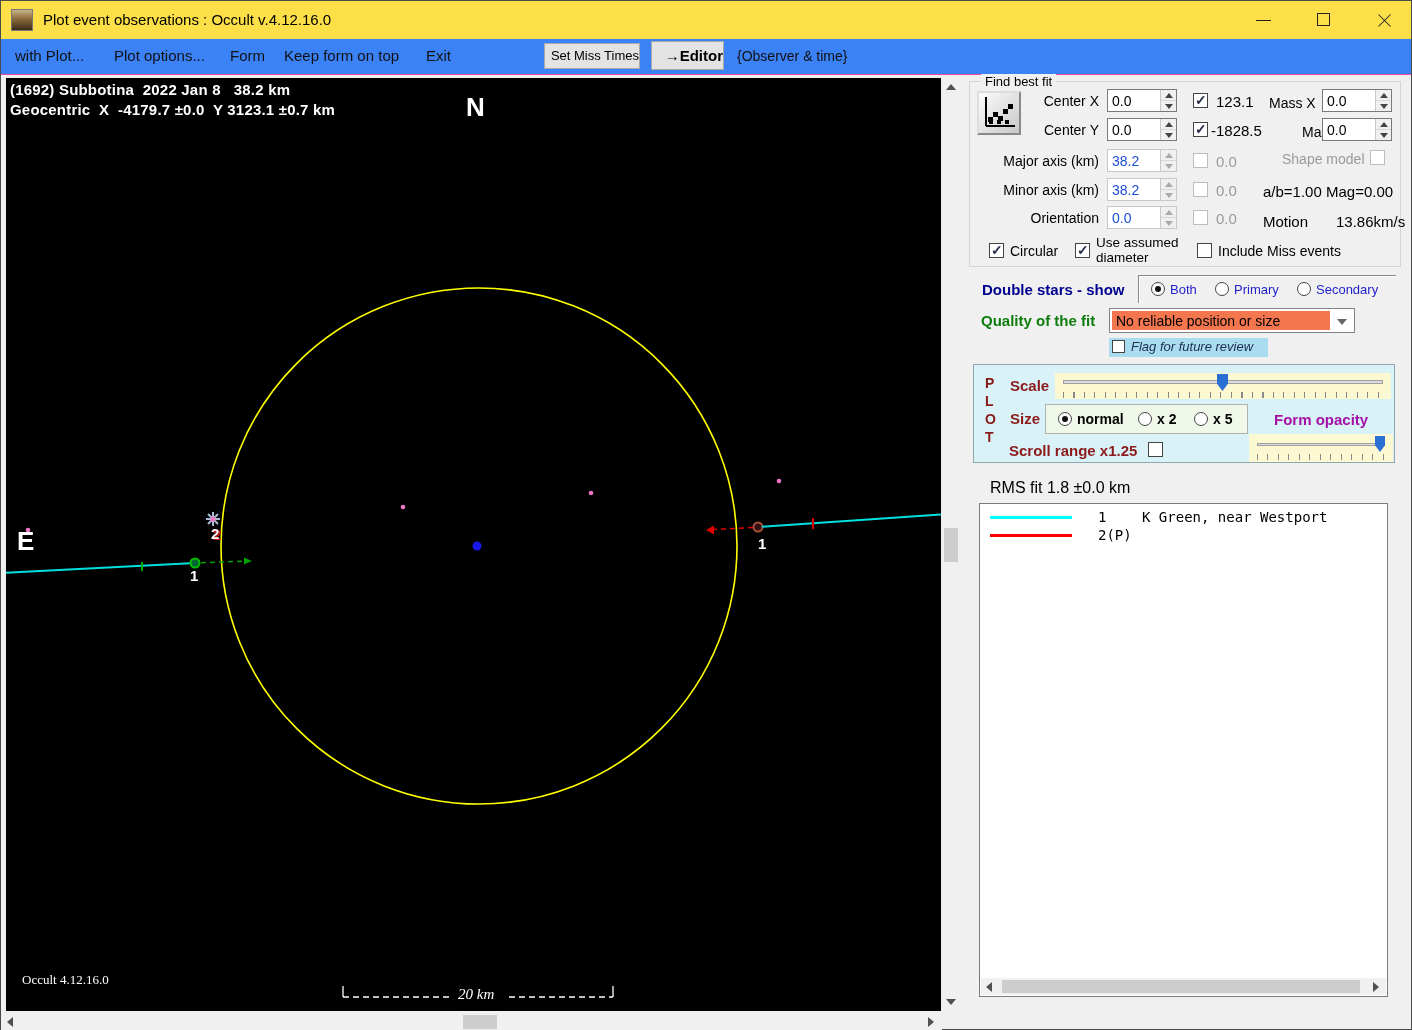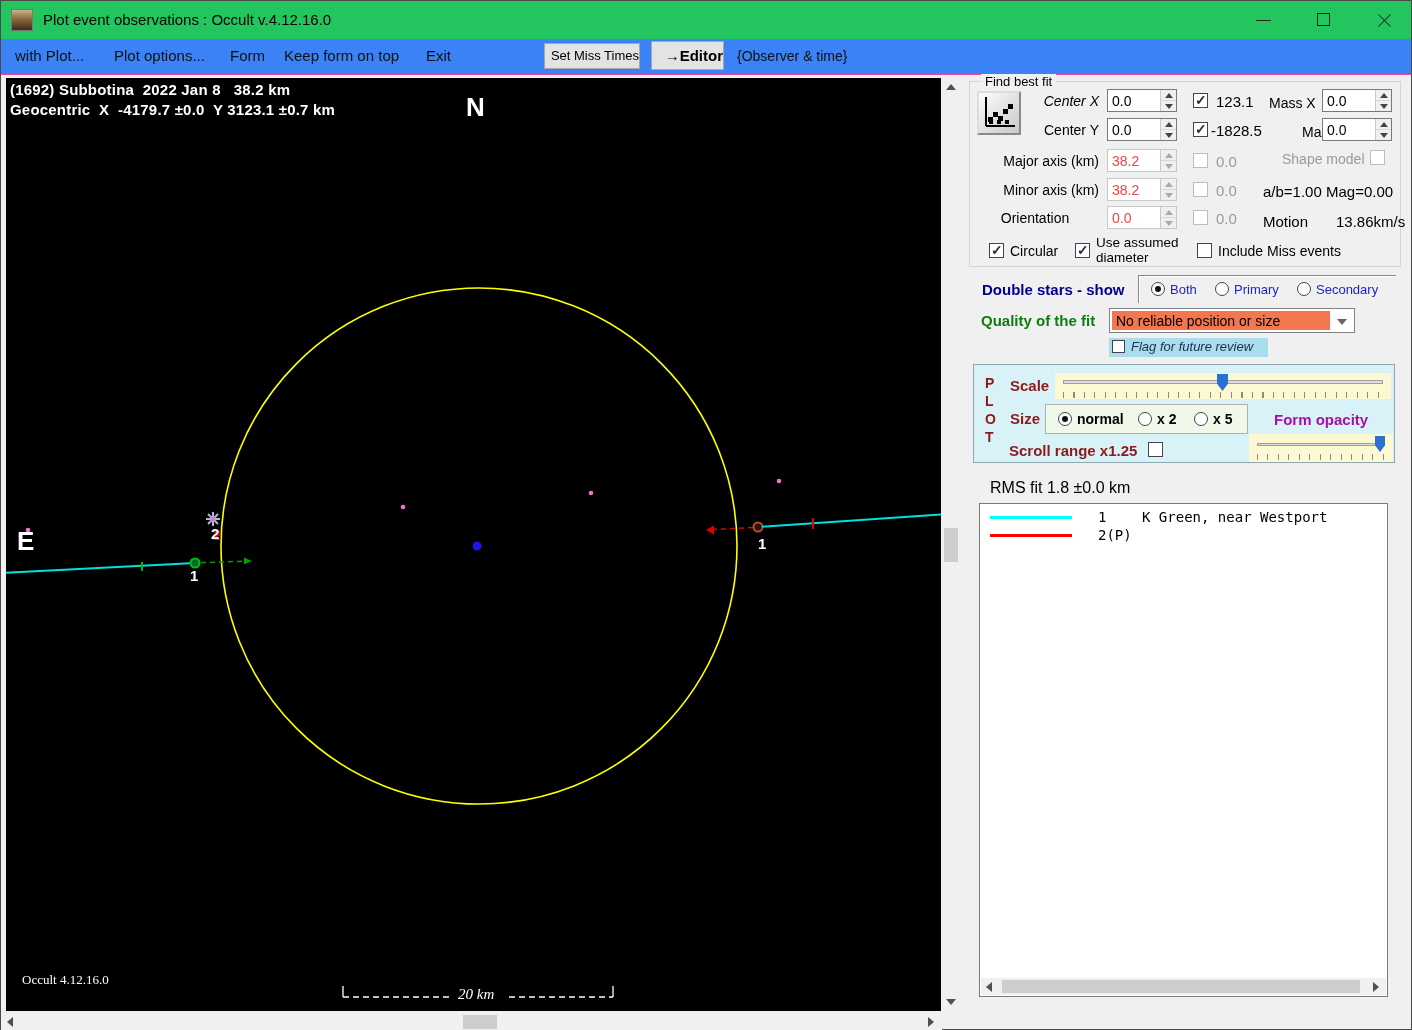--- a/index.html
+++ b/index.html
@@ -1,21 +1,21 @@
 <!DOCTYPE html>
 <html><head>
 <meta charset="utf-8">
 <style>
   * { margin:0; padding:0; box-sizing:border-box; }
   html,body { width:1412px; height:1030px; background:#f0f0f0; font-family:"Liberation Sans",sans-serif; overflow:hidden; }
   .abs { position:absolute; }
   #window { position:relative; width:1412px; height:1030px; background:#f0f0f0; border:1px solid #4a4a4a; }
 
   
-  #titlebar { position:absolute; left:0; top:0; width:100%; height:38px; background:#22c55e; }
+  #titlebar { position:absolute; left:0; top:0; width:100%; height:38px; background:#fde047; }
   #app-icon { position:absolute; left:10px; top:8px; width:22px; height:22px; background:linear-gradient(180deg,#c9b48a 0%,#8a6a3c 45%,#3c2c16 100%); border:1px solid #777; }
   #title-text { position:absolute; left:42px; top:10px; font-size:15px; color:#000; }
   .wctl { position:absolute; top:0; width:46px; height:38px; }
   .wctl .min { position:absolute; left:15px; top:19px; width:15px; border-top:1px solid #222; }
   .wctl .max { position:absolute; left:16px; top:12px; width:13px; height:13px; border:1px solid #222; }
   .wctl .x1,.wctl .x2 { position:absolute; left:15px; top:19px; width:17px; border-top:1px solid #222; }
   .wctl .x1 { transform:rotate(45deg); } .wctl .x2 { transform:rotate(-45deg); }
 
   
   #menubar { position:absolute; left:0; top:38px; width:100%; height:36px; background:#3b82f6; border-bottom:1px solid #ec4899; }
@@ -49,21 +49,21 @@
   .lbl.dis { color:#9a9a9a; }
   .lbl.right { text-align:right; }
 
   .spinner { position:absolute; width:70px; height:23px; background:#fff; border:1px solid #7a7a7a; }
   .spinner .val { position:absolute; left:4px; top:3px; font-size:14px; color:#000; }
   .spinner .btns { position:absolute; right:0; top:0; width:16px; height:100%; border-left:1px solid #c8c8c8; }
   .spinner .sb-up,.spinner .sb-dn { position:absolute; left:0; width:100%; height:50%; background:#f0f0f0; }
   .spinner .sb-up { top:0; border-bottom:1px solid #d8d8d8; } .spinner .sb-dn { bottom:0; }
   .spinner .t-up { position:absolute; left:4px; top:3px; border-left:4px solid transparent; border-right:4px solid transparent; border-bottom:5px solid #444; }
   .spinner .t-dn { position:absolute; left:4px; top:3px; border-left:4px solid transparent; border-right:4px solid transparent; border-top:5px solid #444; }
-  .spinner.dis { border-color:#c8c8c8; } .spinner.dis .val { color:#ef4444; }
+  .spinner.dis { border-color:#c8c8c8; } .spinner.dis .val { color:#1d4ed8; }
   .spinner.dis .t-up { border-bottom-color:#aaa; } .spinner.dis .t-dn { border-top-color:#aaa; }
 
   .cb { position:absolute; width:15px; height:15px; background:#fff; border:1px solid #444; }
   .cb.checked::after { content:"✓"; position:absolute; left:1px; top:-2px; font-size:14px; font-weight:bold; color:#28304a; }
   .cb.dis { border-color:#bdbdbd; }
   .cb.small { width:13px; height:13px; }
 
   .radio { position:absolute; width:14px; height:14px; border:1px solid #444; border-radius:50%; background:#fff; }
   .radio.sel::after { content:""; position:absolute; left:3px; top:3px; width:6px; height:6px; border-radius:50%; background:#111; }
 
@@ -208,21 +208,21 @@
         <rect x="19" y="23" width="5" height="5"></rect>
           <rect x="24" y="16" width="5" height="5"></rect>
         <rect x="29" y="11" width="5" height="5"></rect>
           <rect x="10" y="27" width="4" height="4"></rect>
         <rect x="18" y="27" width="4" height="4"></rect>
           <rect x="26" y="27" width="4" height="4"></rect>
       </g>
     </svg>
   </div>
 
-  <div class="lbl right" style="left:970px; top:92px; width:128px;font-style:italic;">Center X</div>
+  <div class="lbl right" style="left:970px; top:92px; width:128px;">Center X</div>
   <div class="spinner" style="left:1106px; top:88px;">
     <span class="val">0.0</span>
     <span class="btns">
         <span class="sb-up">
           <span class="t-up"></span>
         </span>
         <span class="sb-dn">
           <span class="t-dn"></span>
         </span>
       </span>
@@ -295,21 +295,21 @@
         </span>
         <span class="sb-dn">
           <span class="t-dn"></span>
         </span>
       </span>
   </div>
   <span class="cb dis" style="left:1192px; top:181px;"></span>
   <div class="lbl dis" style="left:1215px; top:181px; font-size:15px;">0.0</div>
   <div class="lbl" style="left:1262px; top:182px; font-size:15px;">a/b=1.00 Mag=0.00</div>
 
-  <div class="lbl right" style="left:970px; top:209px; width:128px;text-align:center;">Orientation</div>
+  <div class="lbl right" style="left:970px; top:209px; width:128px;">Orientation</div>
   <div class="spinner dis" style="left:1106px; top:205px;">
     <span class="val">0.0</span>
     <span class="btns">
         <span class="sb-up">
           <span class="t-up"></span>
         </span>
         <span class="sb-dn">
           <span class="t-dn"></span>
         </span>
       </span>

